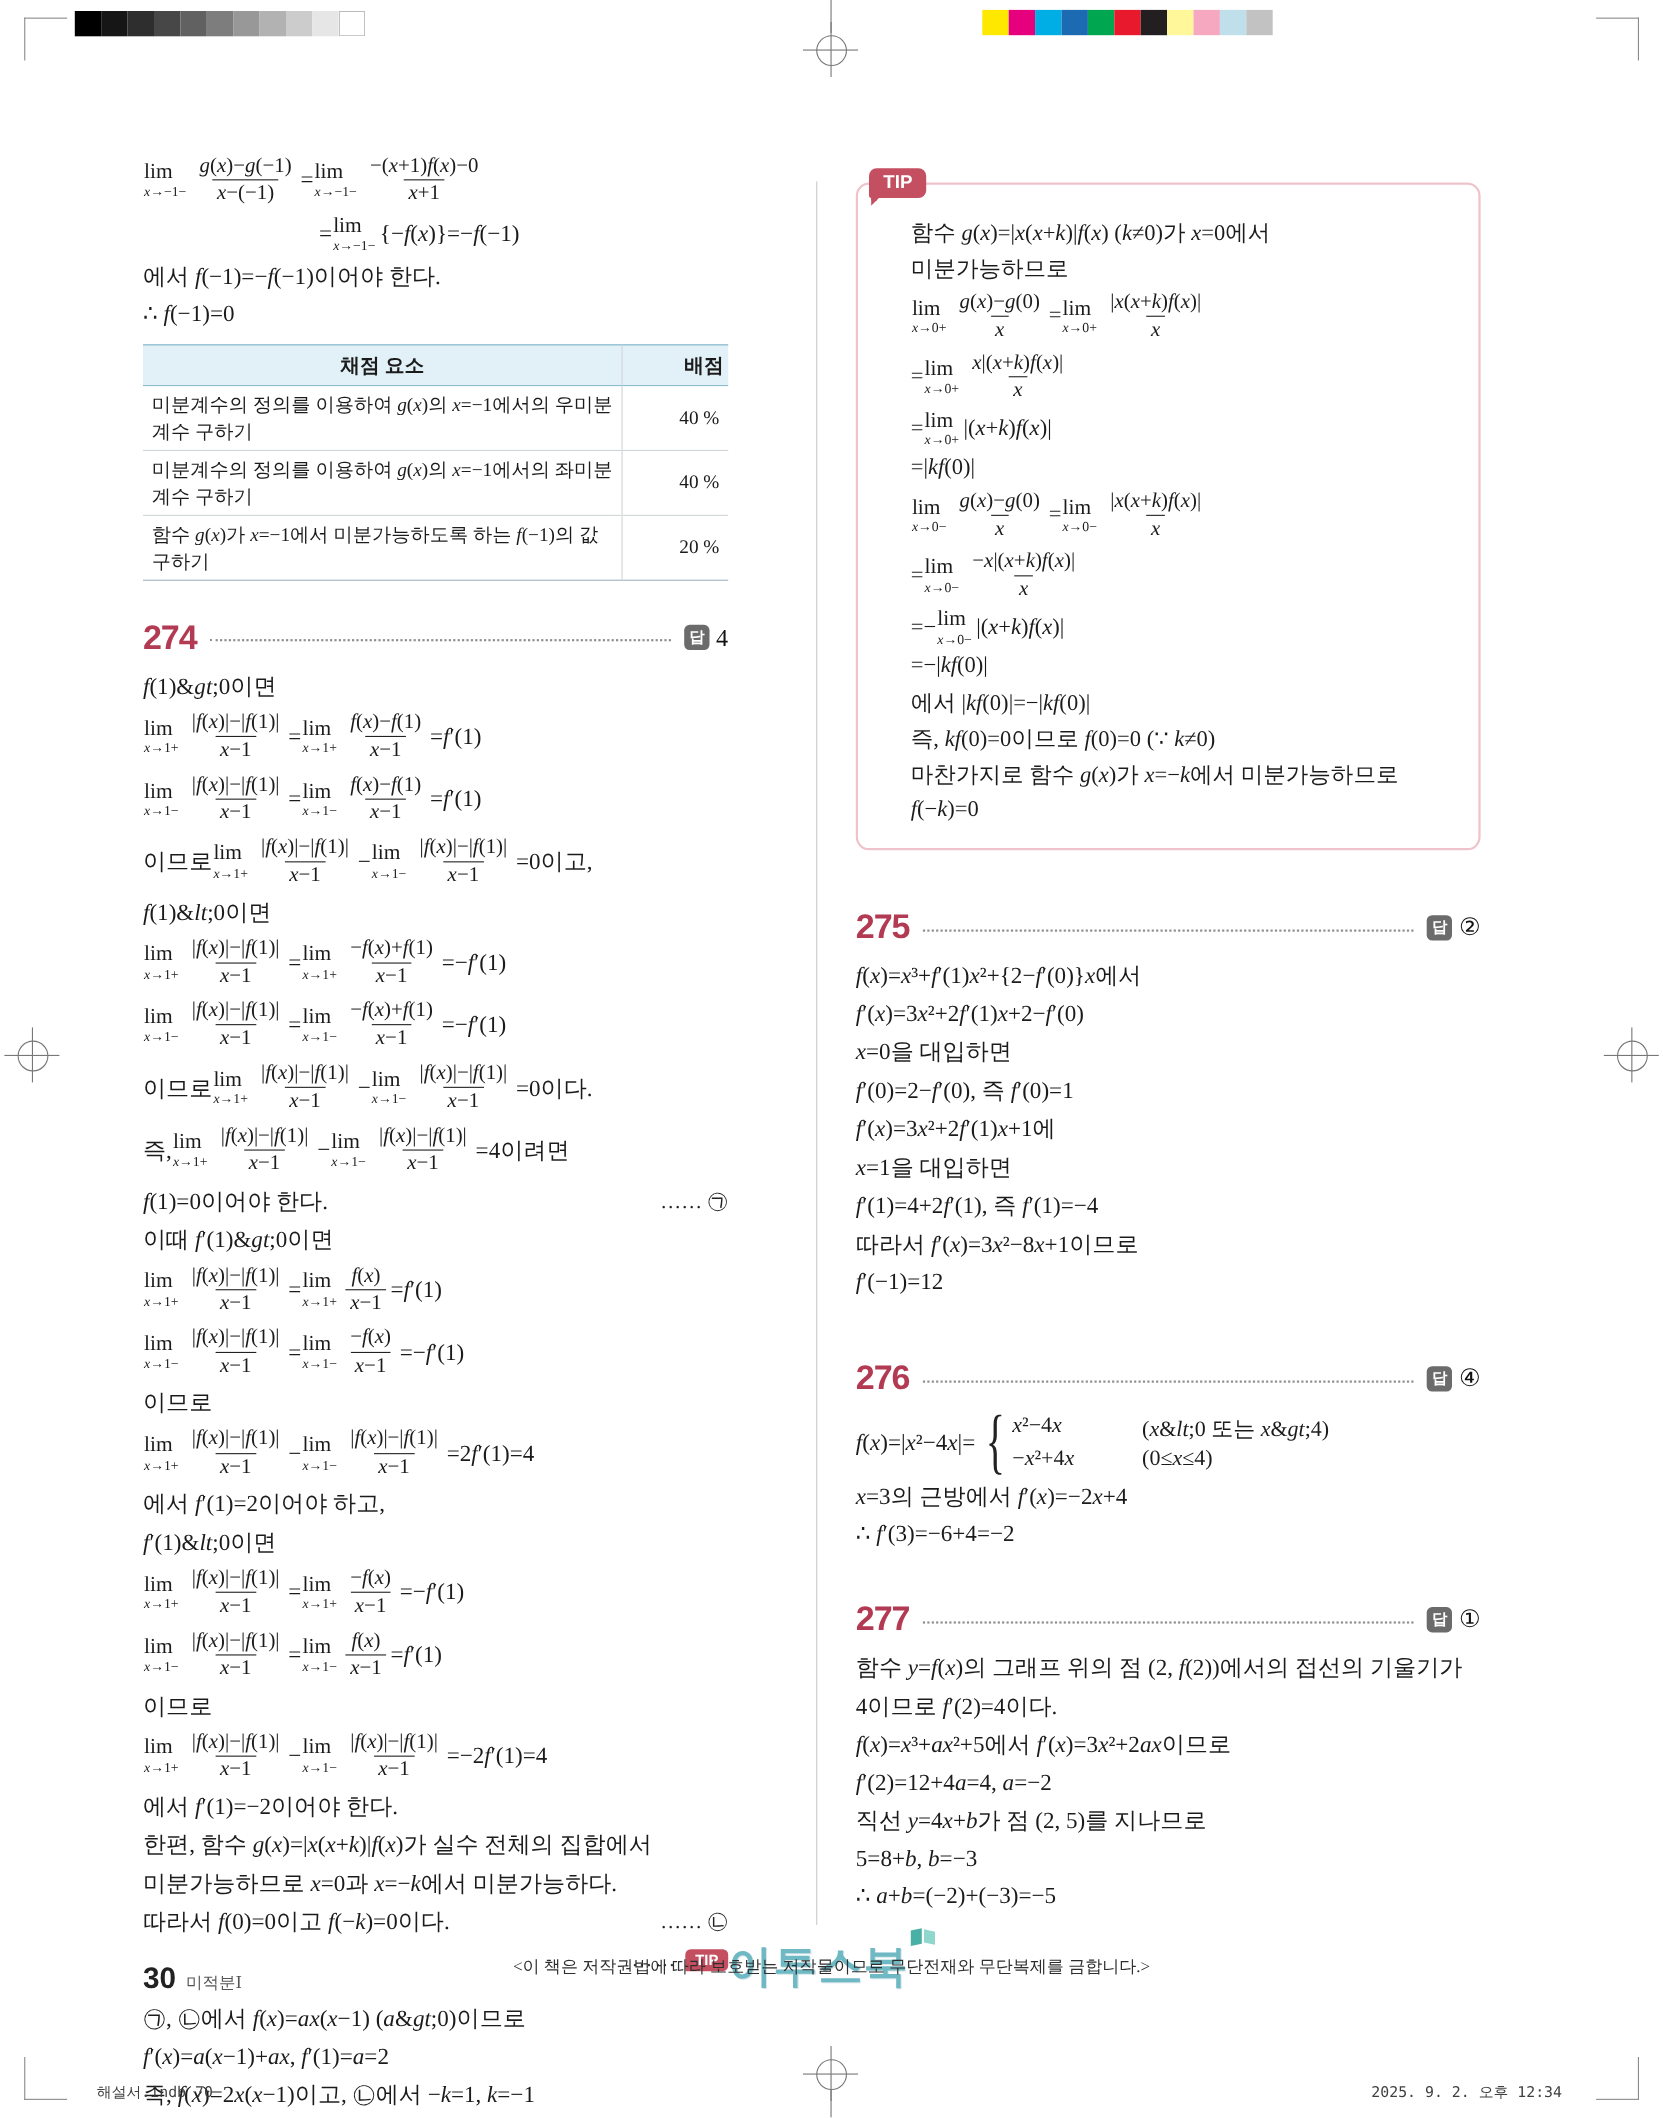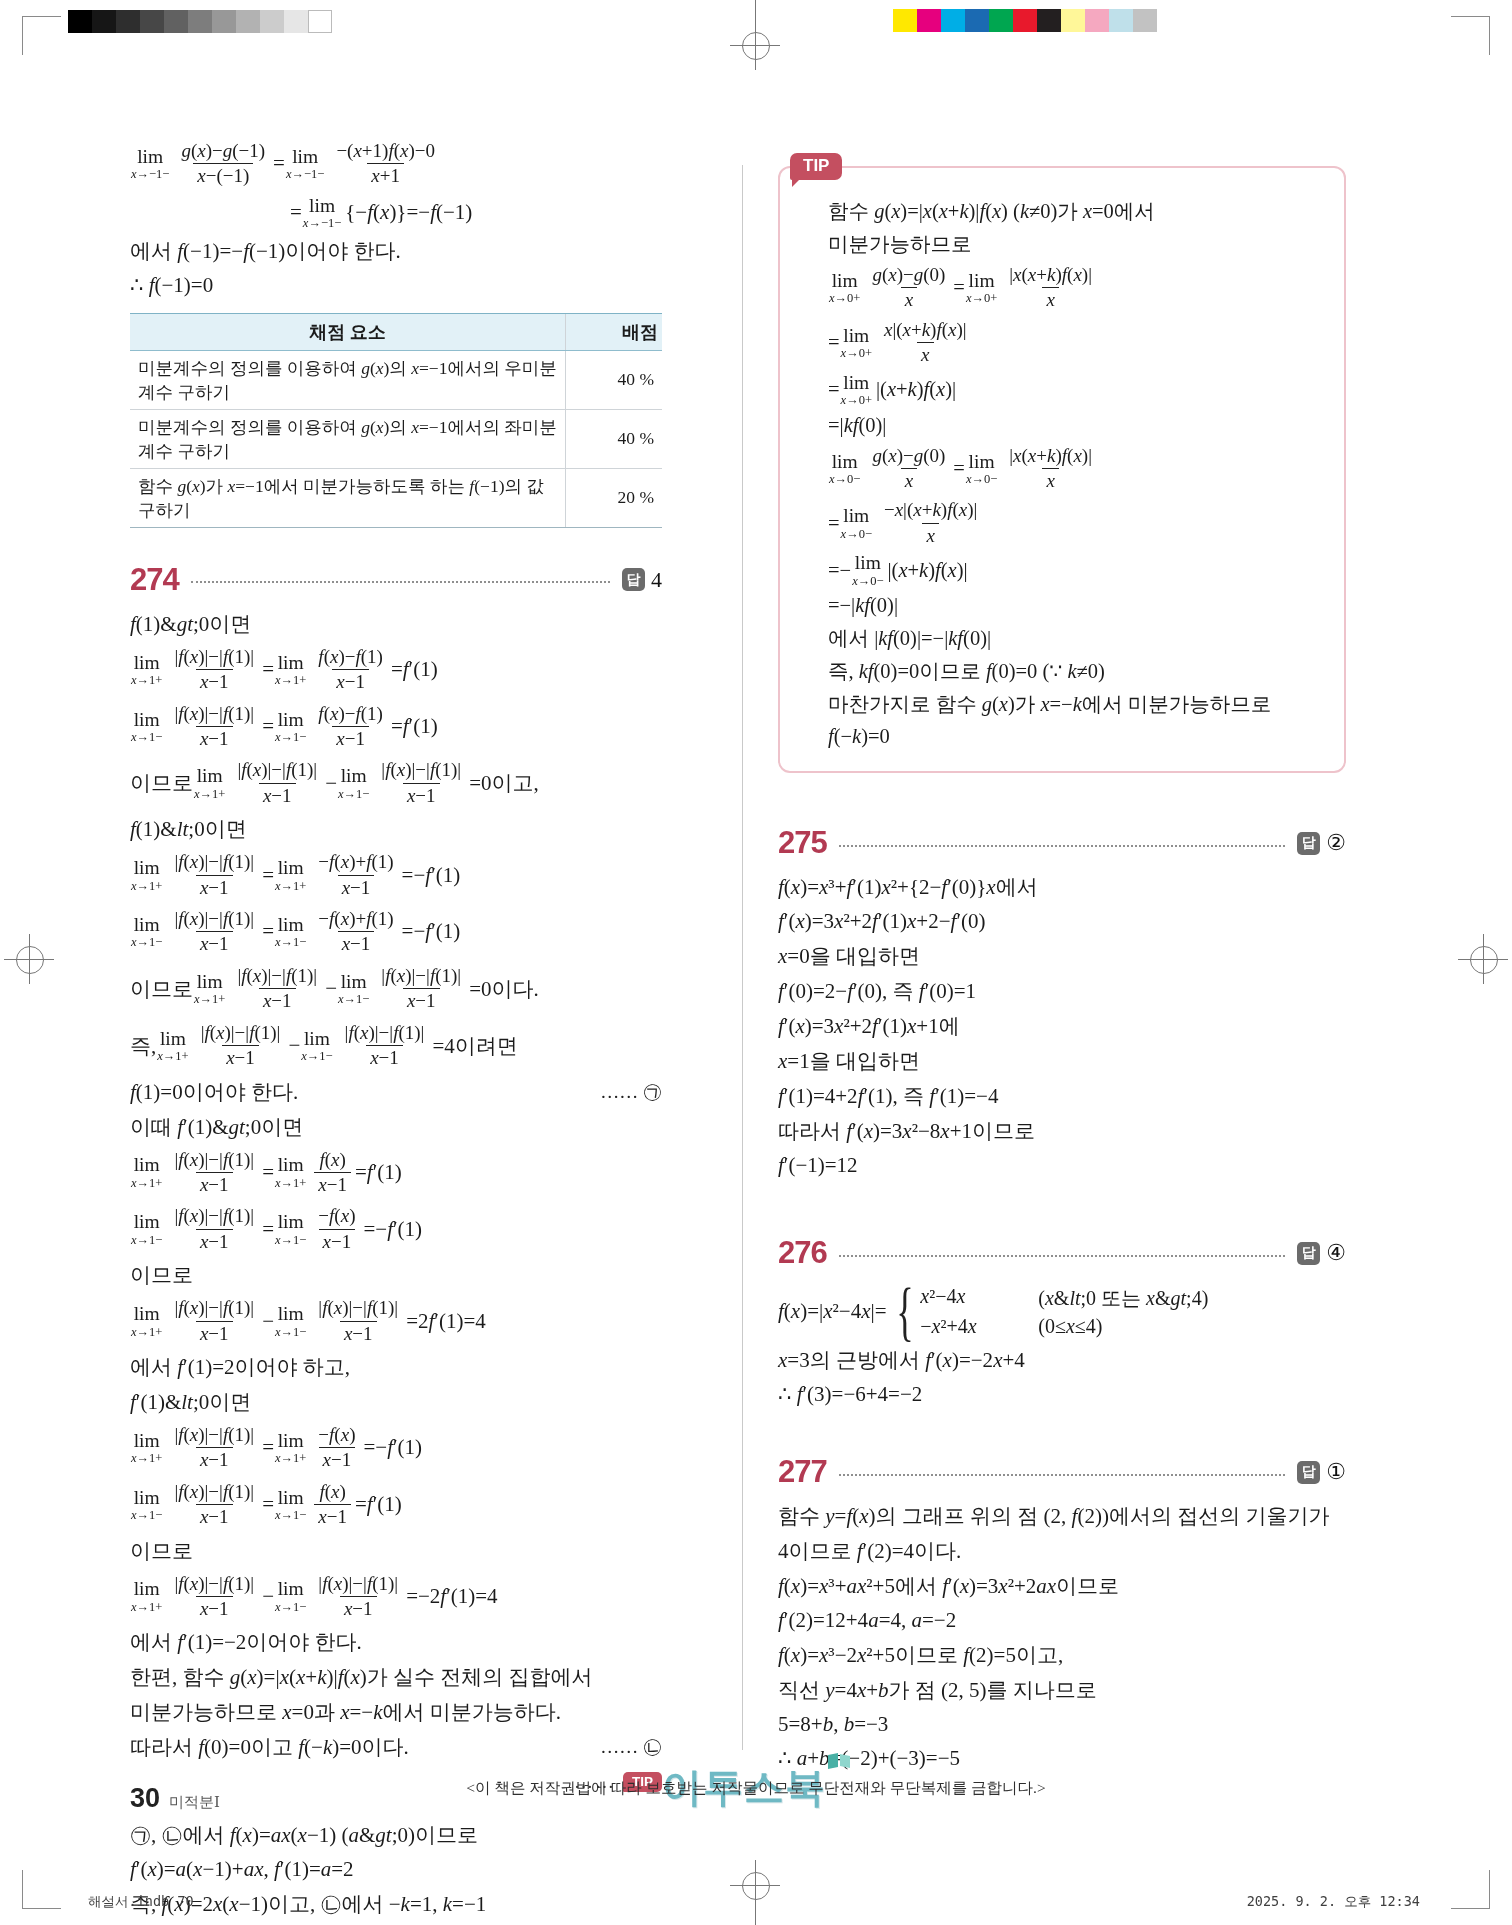--- a/index.html
+++ b/index.html
@@ -36,21 +36,21 @@
   
   .math-block{font-size:21px;}
   .mline{display:flex;align-items:center;margin:7px 0;white-space:nowrap;min-height:27px;}
   .mline.sp{margin-top:26px;}
   .mline.ind1{margin-left:160px;}
   .mline.ind2{margin-left:148px;}
   .mt i{font-style:italic;}
   .frac{display:inline-flex;flex-direction:column;align-items:center;margin:1px 4px;font-size:19px;line-height:1.18;}
   .frac .fn{padding:0 4px 1px;}
   .frac .fd{border-top:1.4px solid #222;padding:1px 4px 0;}
-  .lim{display:inline-flex;flex-direction:column;align-items:center;margin:0 4px 0 1px;line-height:1;}
+  .lim{display:inline-flex;flex-direction:column;margin:0 4px 0 1px;line-height:1;}
   .lim .lt{font-size:19.5px;}
   .lim .ls{font-size:12.5px;margin-top:2px;}
   .rnote{margin-left:auto;padding-left:12px;display:inline-flex;align-items:center;gap:7px;font-size:19px;color:#222;}
   .cases{display:inline-flex;align-items:center;margin-left:2px;}
   .cases .brace{font-size:66px;font-weight:400;transform:scaleX(.55);line-height:.85;margin-right:0px;color:#222;}
   .case-col{display:inline-flex;flex-direction:column;gap:3px;font-size:20px;}
   .case-row{display:flex;}
   .case-row .ce{min-width:118px;}
   
   section.problem{margin-top:34px;}
@@ -734,23 +734,20 @@
         <div class="mline">
           <span class="mt">4이므로 <i>f</i>′(2)=4이다.</span>
         </div>
         <div class="mline">
           <span class="mt"><i>f</i>(<i>x</i>)=<i>x</i>³+<i>ax</i>²+5에서 <i>f</i>′(<i>x</i>)=3<i>x</i>²+2<i>ax</i>이므로</span>
         </div>
         <div class="mline">
           <span class="mt"><i>f</i>′(2)=12+4<i>a</i>=4, <i>a</i>=−2</span>
         </div>
         <div class="mline">
-          <span class="mt"><i>f</i>(<i>x</i>)=<i>x</i>³−2<i>x</i>²+5이므로 <i>f</i>(2)=5이고,</span>
-        </div>
-        <div class="mline">
           <span class="mt">직선 <i>y</i>=4<i>x</i>+<i>b</i>가 점 (2, 5)를 지나므로</span>
         </div>
         <div class="mline">
           <span class="mt">5=8+<i>b</i>, <i>b</i>=−3</span>
         </div>
         <div class="mline">
           <span class="mt">∴ <i>a</i>+<i>b</i>=(−2)+(−3)=−5</span>
         </div>
       </div>
   </section>

